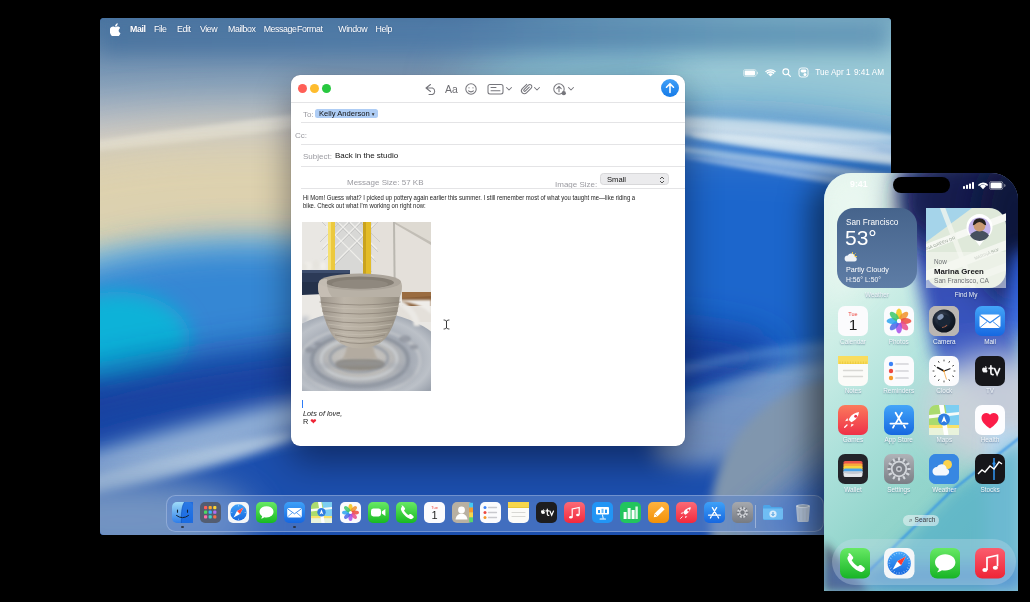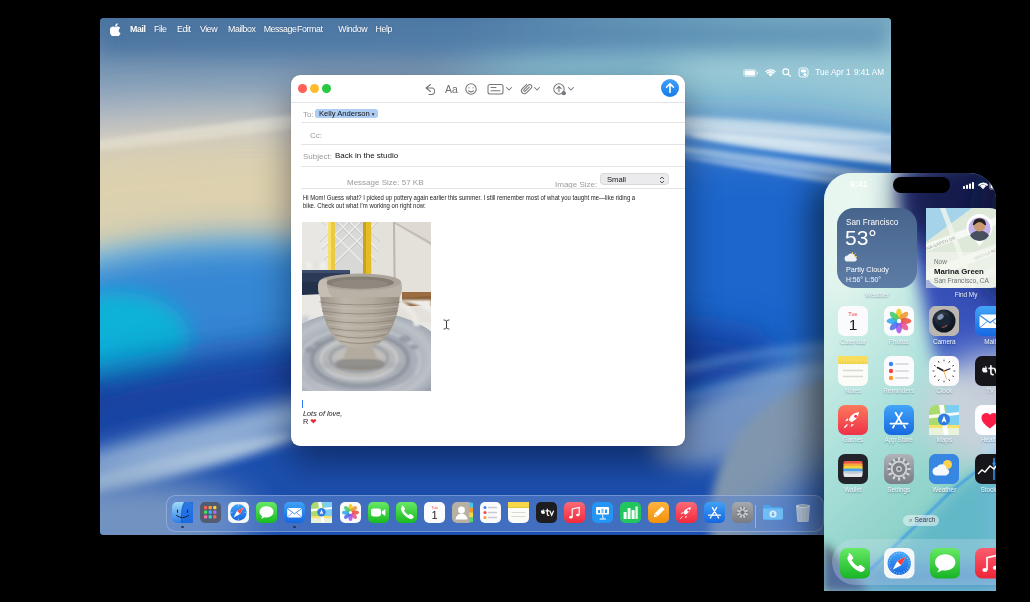--- a/index.html
+++ b/index.html
@@ -14,21 +14,21 @@
   
   #mailwin{left:191px;top:57px;width:394px;height:371px;background:#fff;border-radius:9px;
      box-shadow:0 16px 36px rgba(0,0,20,0.45), 0 0 1px rgba(0,0,0,0.3);}
   .tl{position:absolute;top:8.5px;width:9px;height:9px;border-radius:50%;}
   .sep{position:absolute;height:1px;background:#e4e4e6;}
   .flabel{position:absolute;color:#9a9aa0;font-size:8px;}
   
   #dock{left:66px;top:477px;width:658px;height:36.5px;border-radius:9.5px;
      background:rgba(96,136,206,0.55);border:0.5px solid rgba(255,255,255,0.26);}
   
-  #phone{left:824px;top:173px;width:172px;height:418px;border-radius:27px 27px 0 0;overflow:hidden;
+  #phone{left:824px;top:173px;width:194px;height:418px;border-radius:27px 27px 0 0;overflow:hidden;
      box-shadow:-14px 6px 30px rgba(0,0,0,0.5);}
   .wlabel{position:absolute;width:80px;text-align:center;color:#eef4f8;font-size:6.4px;text-shadow:0 0.5px 1.5px rgba(0,30,80,0.45);}
   .alabel{position:absolute;width:44px;text-align:center;color:#f2f7fa;font-size:6.4px;text-shadow:0 0.5px 1.5px rgba(0,30,80,0.45);}
 </style>
 </head>
 <body>
 <div id="stage">
   <div class="abs" id="desktop">
     <div class="abs" id="wallpaper" style="left:0;top:0;width:791px;height:517px;">
       <svg width="791" height="517" viewBox="0 0 791 517">
@@ -384,21 +384,21 @@
         <path d="M146.5 5.5 l2.5 2.5 2.5-2.5"></path>
       </svg>
       <div class="abs" style="left:370px;top:4px;width:18px;height:18px;border-radius:50%;background:linear-gradient(180deg,#41a0f8,#157be8);"></div>
       <svg class="abs" style="left:370px;top:4px" width="18" height="18" viewBox="0 0 18 18">
           <path d="M9 13.5 V5 M5.5 8.2 L9 4.7 l3.5 3.5" stroke="#fff" stroke-width="1.6" fill="none" stroke-linecap="round" stroke-linejoin="round"></path>
         </svg>
       <div class="sep" style="left:0;top:26.5px;width:394px;"></div>
       <div class="flabel" style="left:12px;top:34.5px;">To:</div>
       <div class="abs" style="left:24px;top:33.5px;height:9.5px;padding:0 3px 0 4px;background:#aecdf5;border-radius:2.5px;font-size:7.6px;line-height:9.5px;color:#111;">Kelly Anderson <span style="font-size:5.5px;color:#333;">▾</span></div>
       <div class="sep" style="left:10px;top:47px;width:384px;"></div>
-      <div class="flabel" style="left:19px;top:55.5px;">Cc:</div>
+      <div class="flabel" style="left:4px;top:55.5px;">Cc:</div>
       <div class="sep" style="left:10px;top:68.6px;width:384px;"></div>
       <div class="flabel" style="left:12px;top:76.5px;">Subject:</div>
       <div class="abs" style="left:44px;top:76px;font-size:8px;color:#111;">Back in the studio</div>
       <div class="sep" style="left:10px;top:90.5px;width:384px;"></div>
       <div class="flabel" style="left:12px;top:103px;padding-left:44px;">Message Size: 57 KB</div>
       <div class="flabel" style="left:264px;top:98.5px;margin-top:6px;">Image Size:</div>
       <div class="abs" style="left:309px;top:97.5px;width:69px;height:12px;background:#ebebed;border:0.5px solid #d8d8da;border-radius:3.5px;font-size:7.6px;line-height:11px;color:#111;padding-left:6px;">Small
         <svg class="abs" style="right:3px;top:2px;" width="6" height="8" viewBox="0 0 6 8" fill="none" stroke="#555" stroke-width="1">
             <path d="M1 3 L3 1 L5 3 M1 5 L3 7 L5 5"></path>
           </svg>

